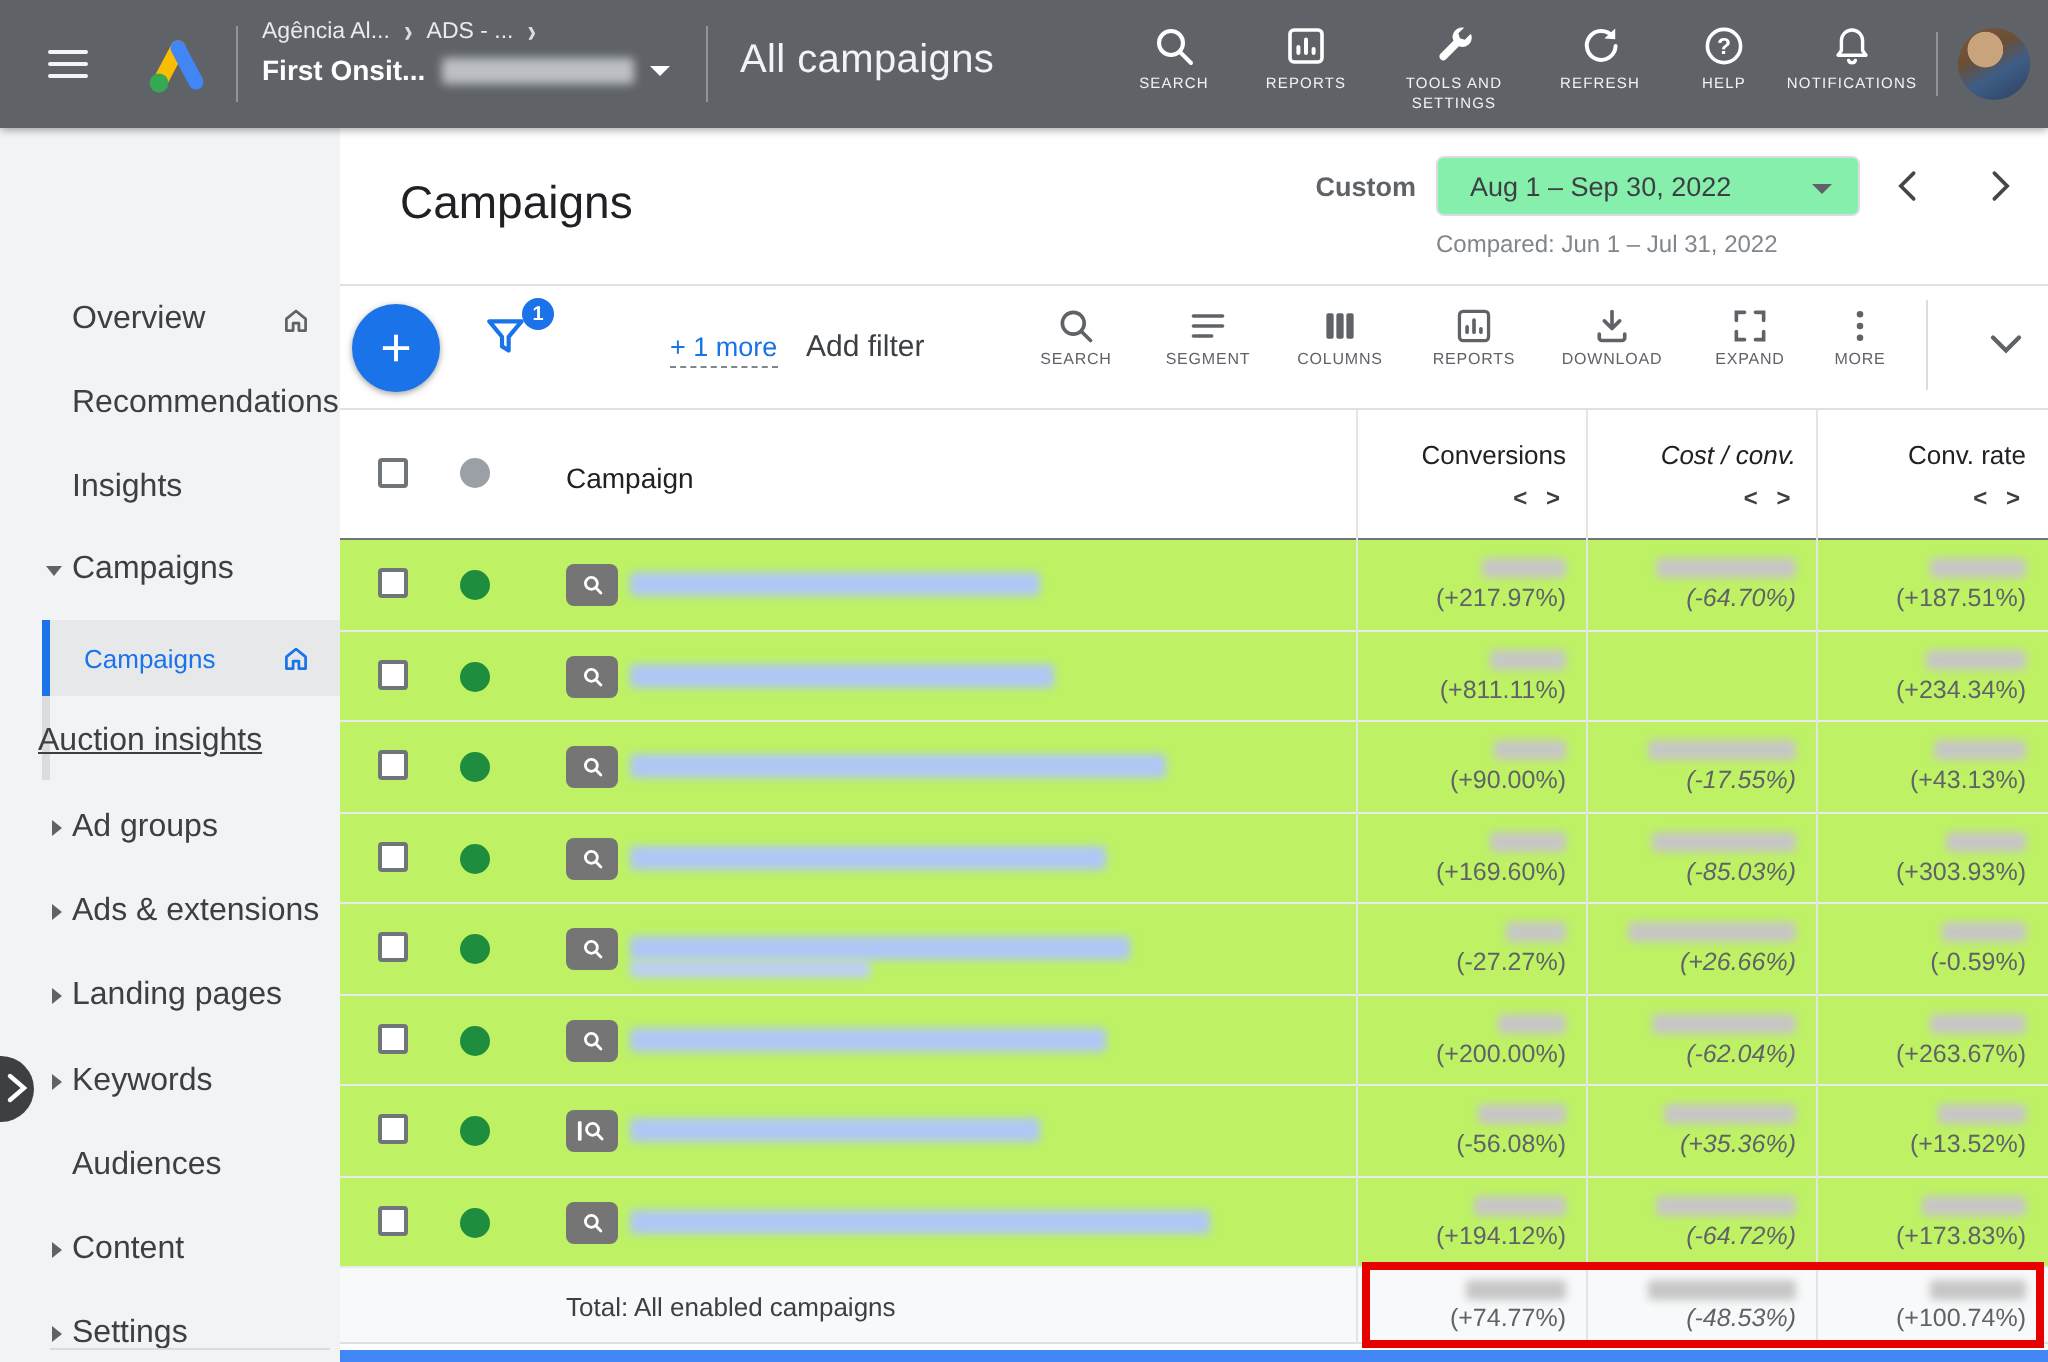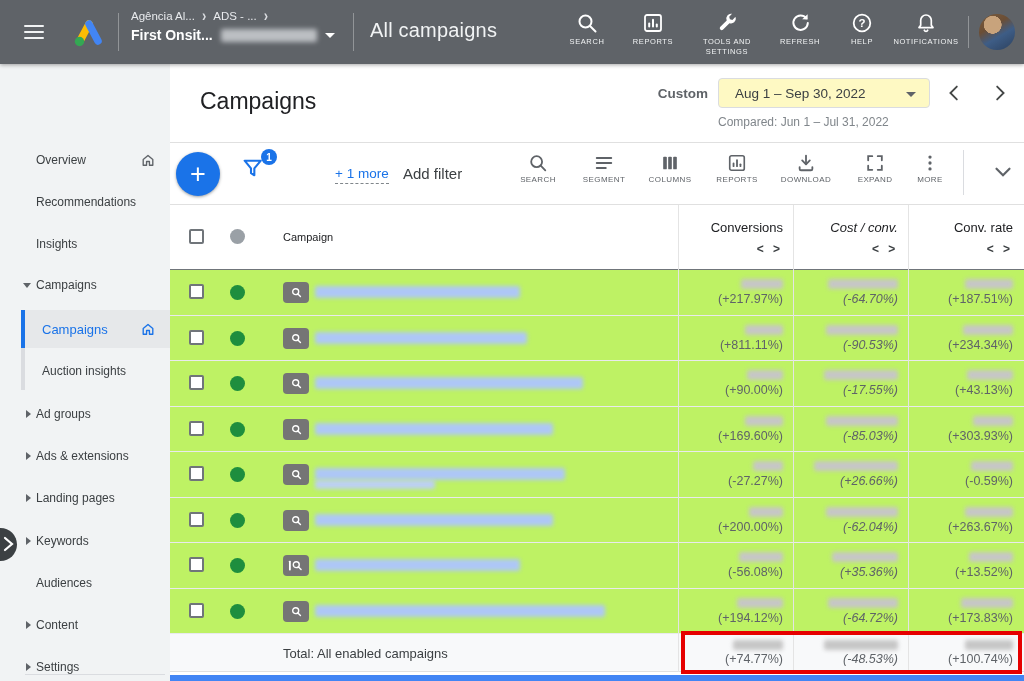--- a/index.html
+++ b/index.html
@@ -24,40 +24,40 @@
   .idblur { width:96px; height:13px; background:#bcbfc3; filter:blur(2.5px); border-radius:2px; }
   .caret-down-w { width:0; height:0; border-left:5px solid transparent; border-right:5px solid transparent; border-top:5px solid #fff; }
   .tb-title { position:absolute; left:370px; top:19px; font-size:20px; color:#f1f3f4; letter-spacing:.2px; }
   .tb-action { position:absolute; top:12px; width:70px; display:flex; flex-direction:column; align-items:center; color:#fff; cursor:pointer; }
   .tb-action .lbl { font-size:7.5px; letter-spacing:.6px; margin-top:3px; text-align:center; line-height:1.35; color:#f1f3f4; }
   .avatar { position:absolute; left:979px; top:14px; width:36px; height:36px; border-radius:50%;
             background: radial-gradient(circle at 38% 30%, #c8a37c 0 26%, transparent 27%),
                         linear-gradient(150deg, #7a5c3e 0%, #6b4e35 35%, #3e5d86 60%, #2c415f 100%); }
   
   .sidebar { position:absolute; left:0; top:64px; width:170px; height:617px; background:#f1f3f4; z-index:10; }
-  .sn-item { position:absolute; left:0; width:170px; height:26px; display:flex; align-items:center; font-size:12px; color:#3c4043; cursor:pointer; }
+  .sn-item { position:absolute; left:0; width:170px; height:26px; display:flex; align-items:center; font-size:16px; color:#3c4043; cursor:pointer; }
   .sn-item .txt { margin-left:36px; }
-  .sn-item .txt.sub { margin-left:42px; }
+  .sn-item .txt.sub { margin-left:19px;text-decoration:underline; }
   .tri-r { position:absolute; left:26px; width:0; height:0; border-left:5px solid #5f6368; border-top:4px solid transparent; border-bottom:4px solid transparent; }
   .tri-d { position:absolute; left:23px; width:0; height:0; border-top:5px solid #5f6368; border-left:4px solid transparent; border-right:4px solid transparent; }
   .home-ic { position:absolute; right:14px; }
   .sn-sel { position:absolute; left:21px; top:246px; width:149px; height:38px; background:#e6e8ea; display:flex; align-items:center; cursor:pointer; }
   .sn-sel .bar { position:absolute; left:0; top:0; width:4px; height:38px; background:#1a73e8; }
   .sn-sel .txt { margin-left:21px; font-size:13px; color:#1a73e8; }
   .rail { position:absolute; left:21px; top:284px; width:4px; height:42px; background:#dadce0; }
   .side-div { position:absolute; left:25px; top:610px; width:140px; height:1px; background:#dadce0; }
   .expand-fab { position:absolute; left:-16px; top:528px; width:33px; height:33px; border-radius:50%;
                 background:#3c4043; z-index:30; cursor:pointer; }
   .expand-fab svg { position:absolute; right:3px; top:8px; }
   
   .main-head { position:absolute; left:170px; top:64px; width:854px; height:79px; background:#fff; border-bottom:1px solid #e0e0e0; }
   .pg-title { position:absolute; left:30px; top:24px; font-size:23px; color:#202124; }
   .range-type { position:absolute; left:448px; top:22px; width:90px; text-align:right; font-size:13.5px; color:#5f6368;font-weight:bold; }
   .date-box { position:absolute; left:548px; top:14px; width:212px; height:30px; border:1px solid #dadce0; border-radius:4px;
-              display:flex; align-items:center; cursor:pointer; background:#fef9c3; }
+              display:flex; align-items:center; cursor:pointer; background:#86efac; }
   .date-box .txt { margin-left:16px; font-size:13.5px; color:#3c4043; }
   .caret-down-g { width:0; height:0; border-left:5px solid transparent; border-right:5px solid transparent; border-top:5px solid #5f6368; position:absolute; right:13px; top:13px; }
   .dnav { position:absolute; top:18px; cursor:pointer; }
   .compared { position:absolute; left:548px; top:51px; font-size:12px; color:#80868b; }
   
   .toolbar { position:absolute; left:170px; top:143px; width:854px; height:62px; background:#fff; border-bottom:1px solid #e0e0e0; }
   .fab { position:absolute; left:6px; top:9px; width:44px; height:44px; border-radius:50%; background:#1a73e8;
          box-shadow:0 1px 3px rgba(60,64,67,.5); color:#fff; font-size:27px; font-weight:300;
          display:flex; align-items:center; justify-content:center; cursor:pointer; }
   .funnel { position:absolute; left:71px; top:13px; cursor:pointer; }
@@ -68,21 +68,21 @@
   .tool-btn { position:absolute; top:10px; width:66px; display:flex; flex-direction:column; align-items:center; color:#5f6368; cursor:pointer; }
   .tool-btn .lbl { font-size:8px; letter-spacing:.4px; margin-top:2px; }
   .tool-sep { position:absolute; left:793px; top:7px; width:1px; height:45px; background:#dadce0; }
   .collapse-btn { position:absolute; left:820px; top:16px; cursor:pointer; }
   
   .thead { position:absolute; left:170px; top:205px; width:854px; height:65px; background:#fff; border-bottom:1px solid #70757a; }
   .cb { width:15px; height:15px; border:2px solid #70757a; border-radius:2px; background:#fff; cursor:pointer; }
   .thead .cb { position:absolute; left:19px; top:24px; }
   .dot { width:15px; height:15px; border-radius:50%; }
   .thead .dot { position:absolute; left:60px; top:24px; background:#9aa0a6; cursor:pointer; }
-  .th-campaign { position:absolute; left:113px; top:26px; font-size:11px; color:#202124; cursor:pointer; }
+  .th-campaign { position:absolute; left:113px; top:26px; font-size:14px; color:#202124; cursor:pointer; }
   .hcell { position:absolute; top:15px; width:105px; padding-right:0; text-align:right; cursor:pointer; }
   .hcell .nm { font-size:13px; color:#202124; }
   .hcell .cmp { font-size:12px; font-weight:bold; color:#3c4043; letter-spacing:3px; margin-top:7px; }
   .c1 { left:508px; } .c2 { left:623px;font-style:italic; } .c3 { left:738px; }
   .tbody { position:absolute; left:170px; top:270px; width:1000px; height:364px; background:#bef264; }
   .trow { position:relative; height:45.5px; border-bottom:1px solid #e9eaed; }
   .trow .cb { position:absolute; left:19px; top:14px; }
   .trow .dot { position:absolute; left:60px; top:15px; background:#1e8e3e; cursor:pointer; }
   .ctype { position:absolute; left:113px; top:12px; min-width:26px; height:21px; background:#757575; border-radius:4px;
            display:flex; align-items:center; justify-content:center; padding:0 4px; }
@@ -418,24 +418,20 @@
         <svg viewBox="0 0 24 24" width="13" height="13">
           <circle cx="10.5" cy="10.5" r="5.5" fill="none" stroke="#fff" stroke-width="2.6"></circle>
           <line x1="14.6" y1="14.6" x2="19.3" y2="19.3" stroke="#fff" stroke-width="2.6" stroke-linecap="round"></line>
         </svg>
       </div>
       <div class="nameblur" style="width:212px"></div>
       <div class="cell c1">
         <div class="vblur" style="width:38px"></div>
         <div class="pct">(+811.11%)</div>
       </div>
-      <div class="cell c2">
-        <div class="vblur" style="width:72px"></div>
-        <div class="pct">(-90.53%)</div>
-      </div>
       <div class="cell c3">
         <div class="vblur" style="width:50px"></div>
         <div class="pct">(+234.34%)</div>
       </div>
     </div>
     <div class="trow">
       <div class="cb"></div>
       <div class="dot"></div>
       <div class="ctype">
         <svg viewBox="0 0 24 24" width="13" height="13">

